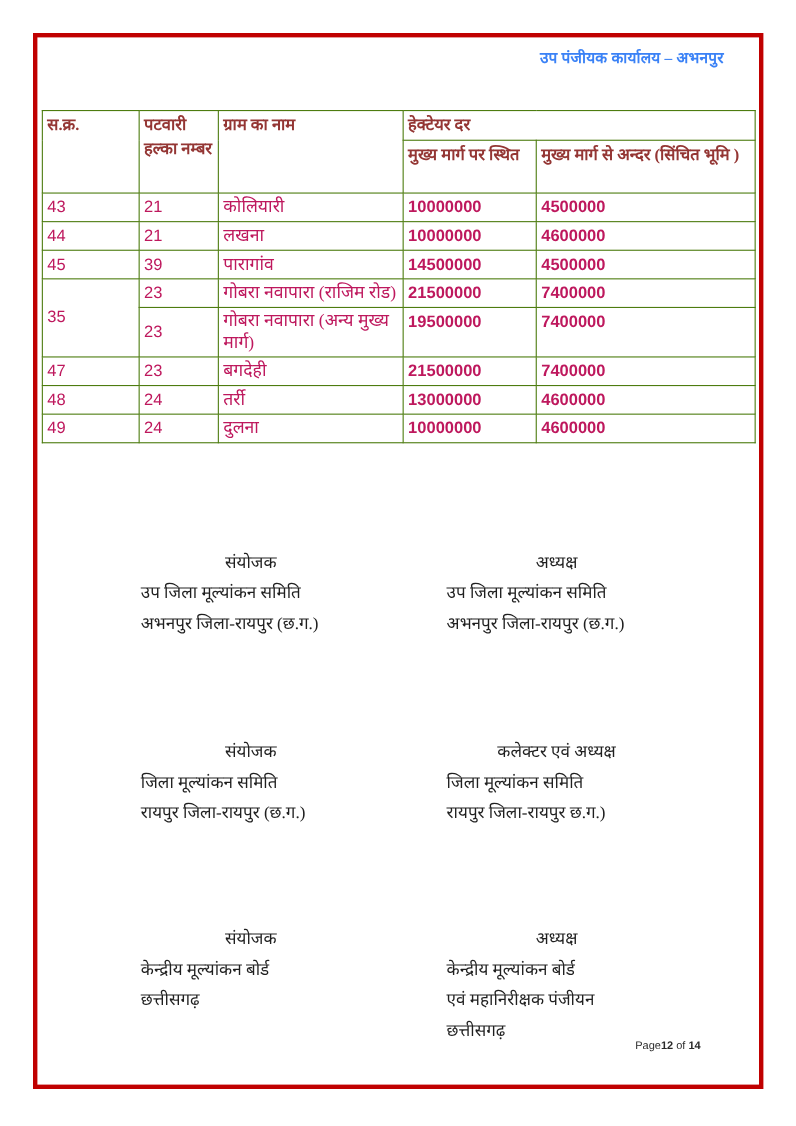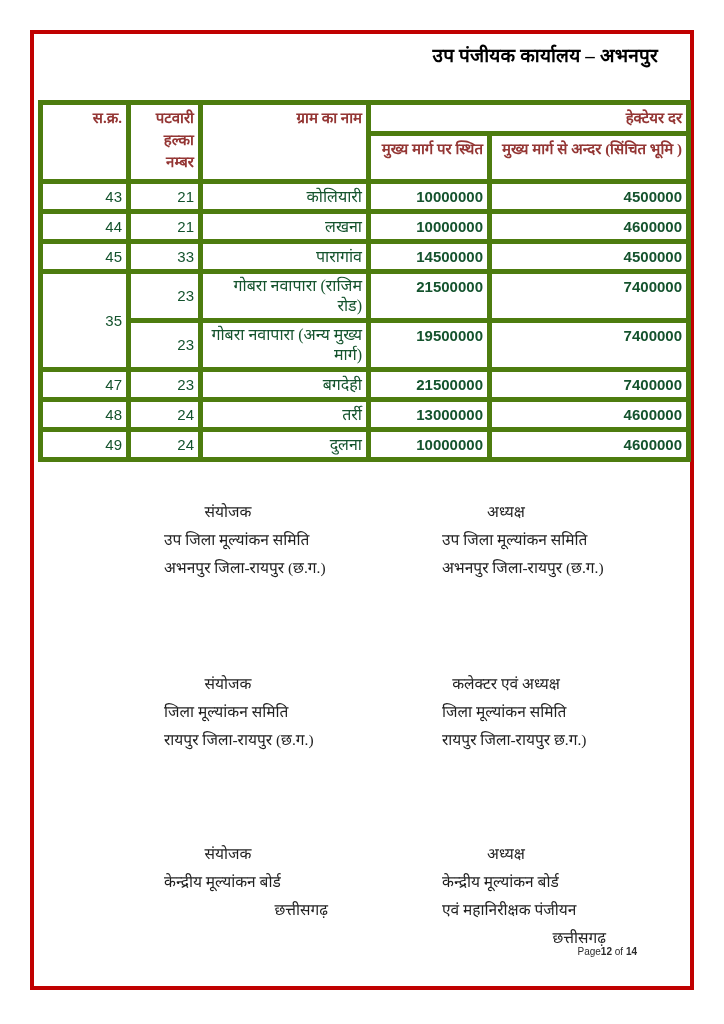--- a/index.html
+++ b/index.html
@@ -14,44 +14,44 @@
   .frame{
     position:absolute;left:30px;top:30px;width:656px;height:952px;
     border:4px solid #c00000;
     box-sizing:content-box;
     background:#ffffff;
   }
   .doc-header{
     position:absolute;top:42px;right:66px;text-align:right;
   }
   .doc-title{
-    font-size:19px;font-weight:bold;color:#000000;
+    font-size:14px;font-weight:bold;color:#3b82f6;
     font-family:"Liberation Serif", serif;
     letter-spacing:0.2px;
   }
   .doc-year{
     margin-top:7px;font-size:16px;font-weight:bold;color:#3c2a26;
   }
   table.rate-table{
     position:absolute;top:100px;left:38px;width:648px;
     border-collapse:collapse;table-layout:fixed;
   }
   .rate-table th,.rate-table td{
-    border:5px solid #4d7c0f;
-    text-align:right;
+    border:1px solid #4d7c0f;
+    text-align:left;
     padding:2px 4px;
     overflow:hidden;
   }
   .rate-table th{
     color:#943634;font-weight:bold;font-size:15px;
     vertical-align:top;line-height:22px;
     font-family:"Liberation Serif", serif;
   }
   .rate-table td{
-    font-size:15px;color:#14532d;vertical-align:middle;line-height:20px;
+    font-size:15px;color:#be185d;vertical-align:middle;line-height:20px;
   }
   .rate-table thead tr.group-row{height:26px;}
   .rate-table thead tr.sub-row{height:48px;}
   .rate-table tbody tr{height:26px;}
   td.cell-dev{
     font-family:"Liberation Serif", serif;font-size:16px;
   }
   td.cell-num{
     font-weight:bold;vertical-align:top;padding-top:3px;margin-left:16px;
   }
@@ -62,22 +62,22 @@
   .sig-row-2{top:670px;}
   .sig-row-3{top:840px;}
   .sig-block{
     width:200px;
     font-family:"Liberation Serif", serif;
     font-size:15.5px;color:#1f1f1f;line-height:28px;
   }
   .sig-left{margin-left:94px;}
   .sig-right{margin-left:78px;}
   .sig-title{text-align:center;}
-  .sig-line{text-align:left;white-space:nowrap;margin-left:36px;}
-  .sig-footer{text-align:right;}
+  .sig-line{text-align:left;white-space:nowrap;}
+  .sig-footer{text-align:left;}
   .page-footer{
     position:absolute;top:946px;right:87px;
     font-size:10px;color:#2b2b2b;
   }
   .page-footer .pf-num{font-weight:bold;}
 </style>
 </head>
 <body>
 
 <div class="page">
@@ -117,21 +117,21 @@
       </tr>
       <tr>
         <td>44</td>
         <td>21</td>
         <td class="cell-dev">लखना</td>
         <td class="cell-num">10000000</td>
         <td class="cell-num">4600000</td>
       </tr>
       <tr>
         <td>45</td>
-        <td>33</td>
+        <td>39</td>
         <td class="cell-dev">पारागांव</td>
         <td class="cell-num">14500000</td>
         <td class="cell-num">4500000</td>
       </tr>
       <tr>
         <td rowspan="2">35</td>
         <td>23</td>
         <td class="cell-dev">गोबरा नवापारा (राजिम रोड)</td>
         <td class="cell-num">21500000</td>
         <td class="cell-num">7400000</td>

